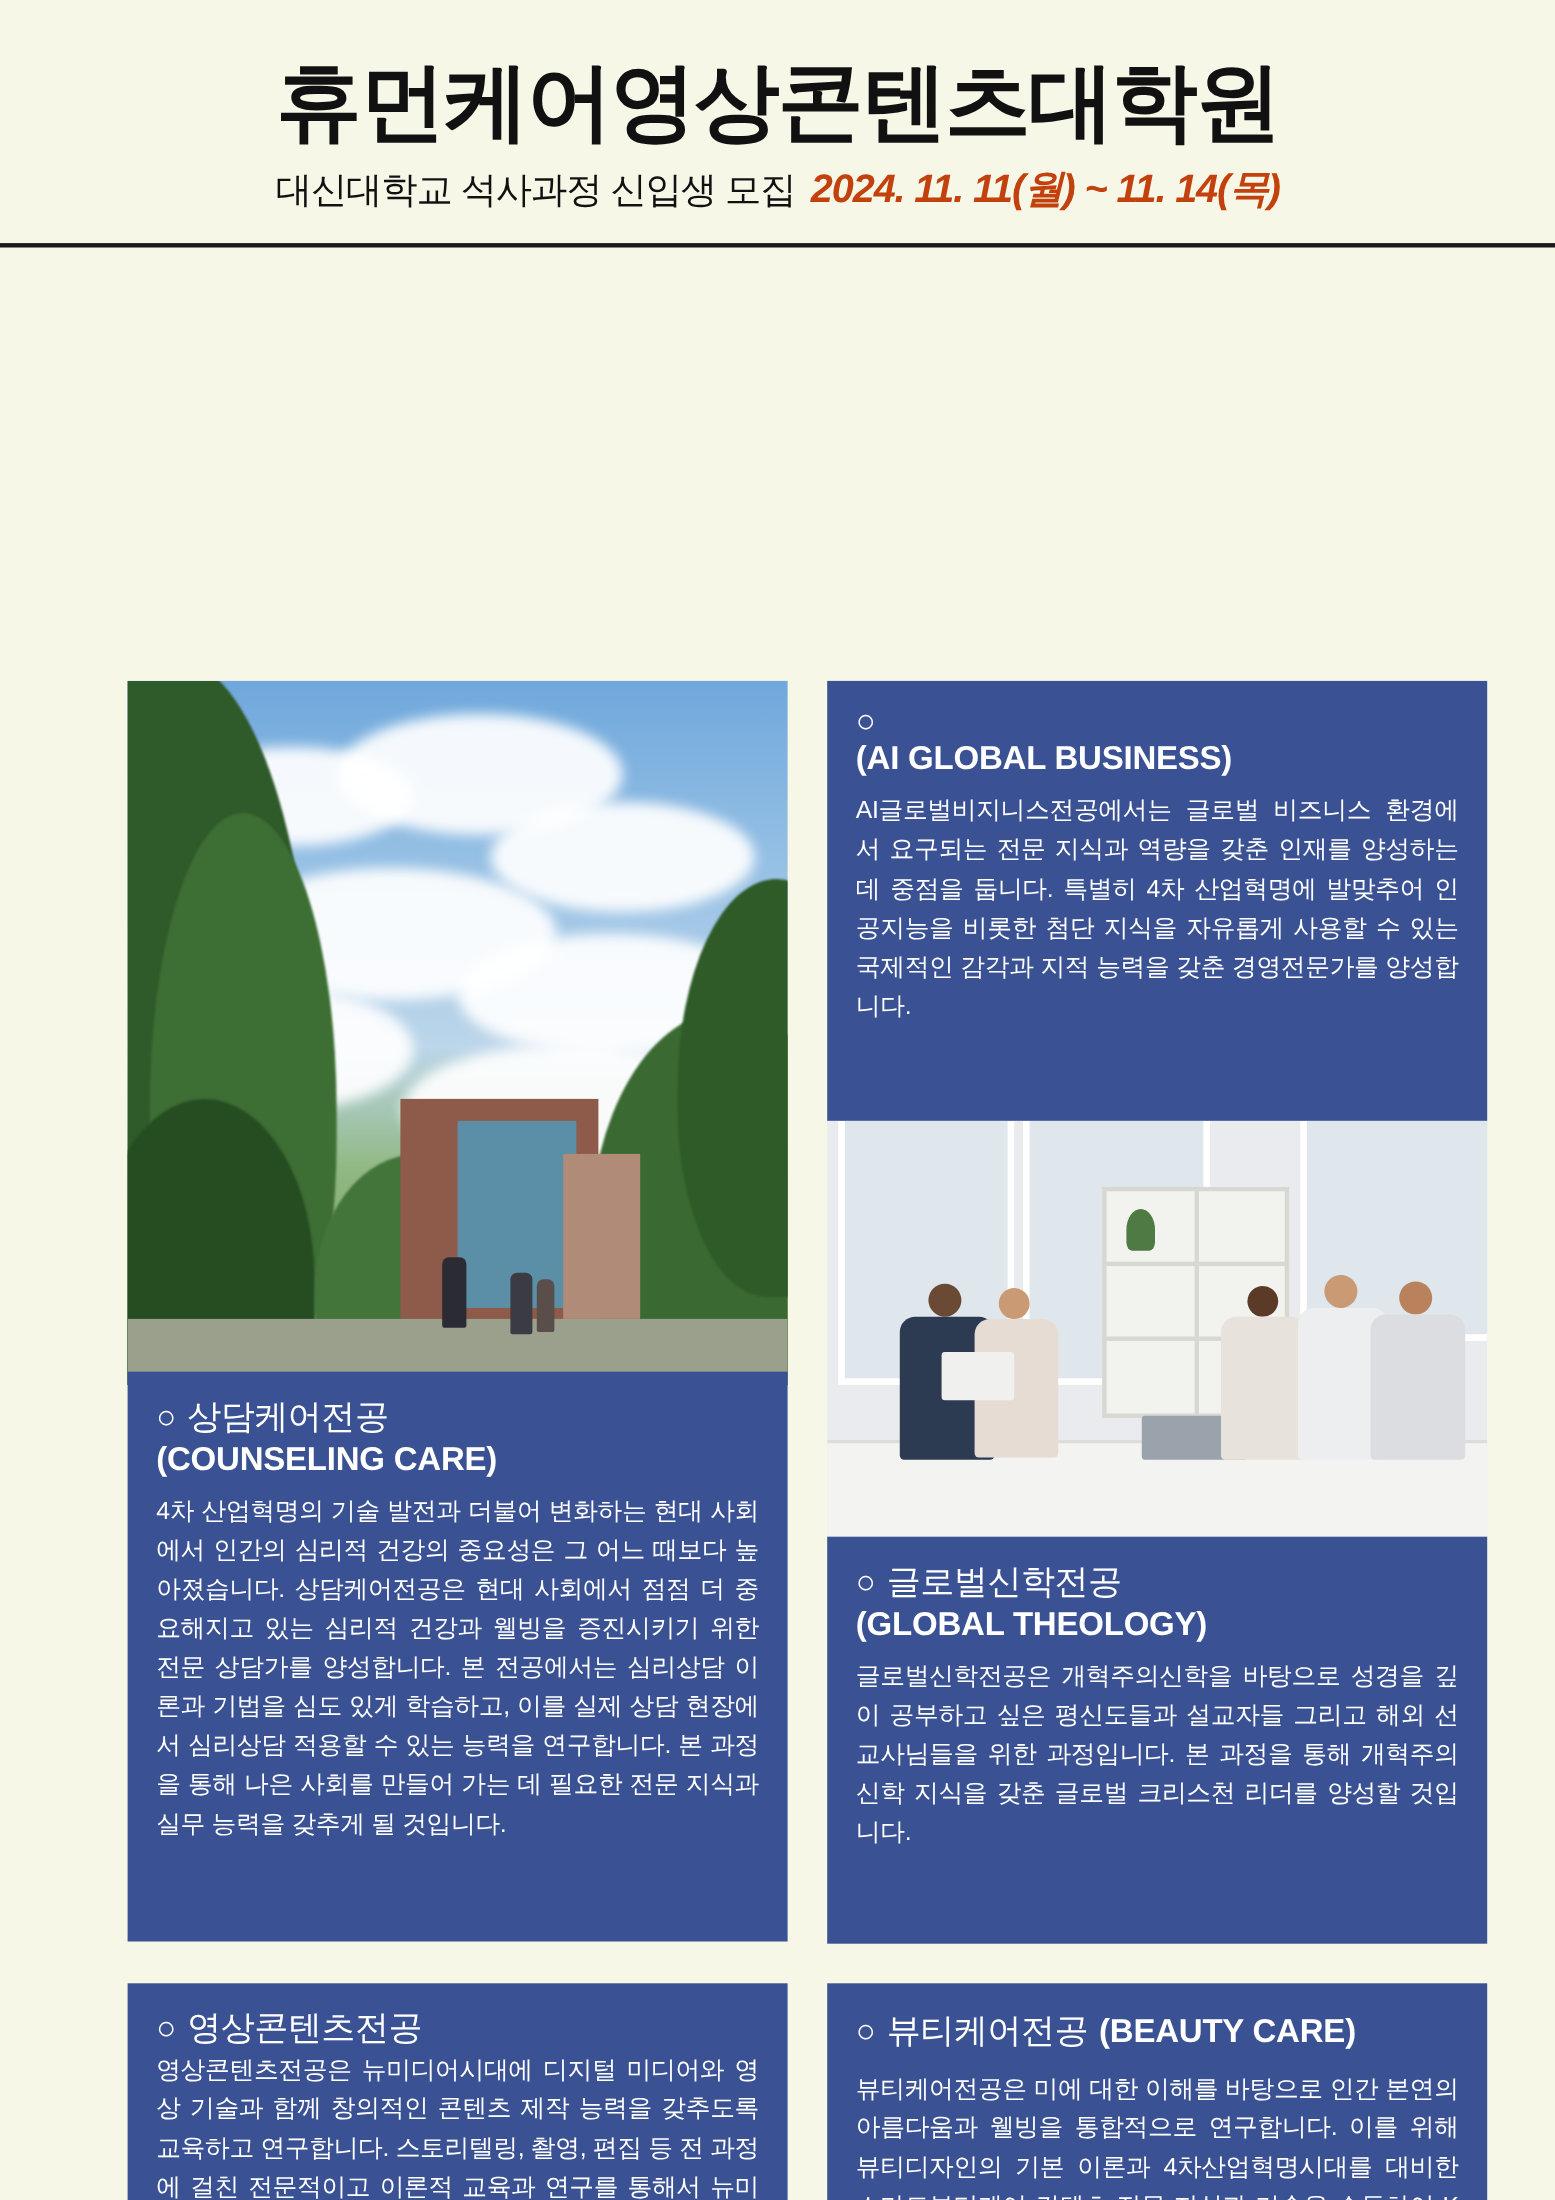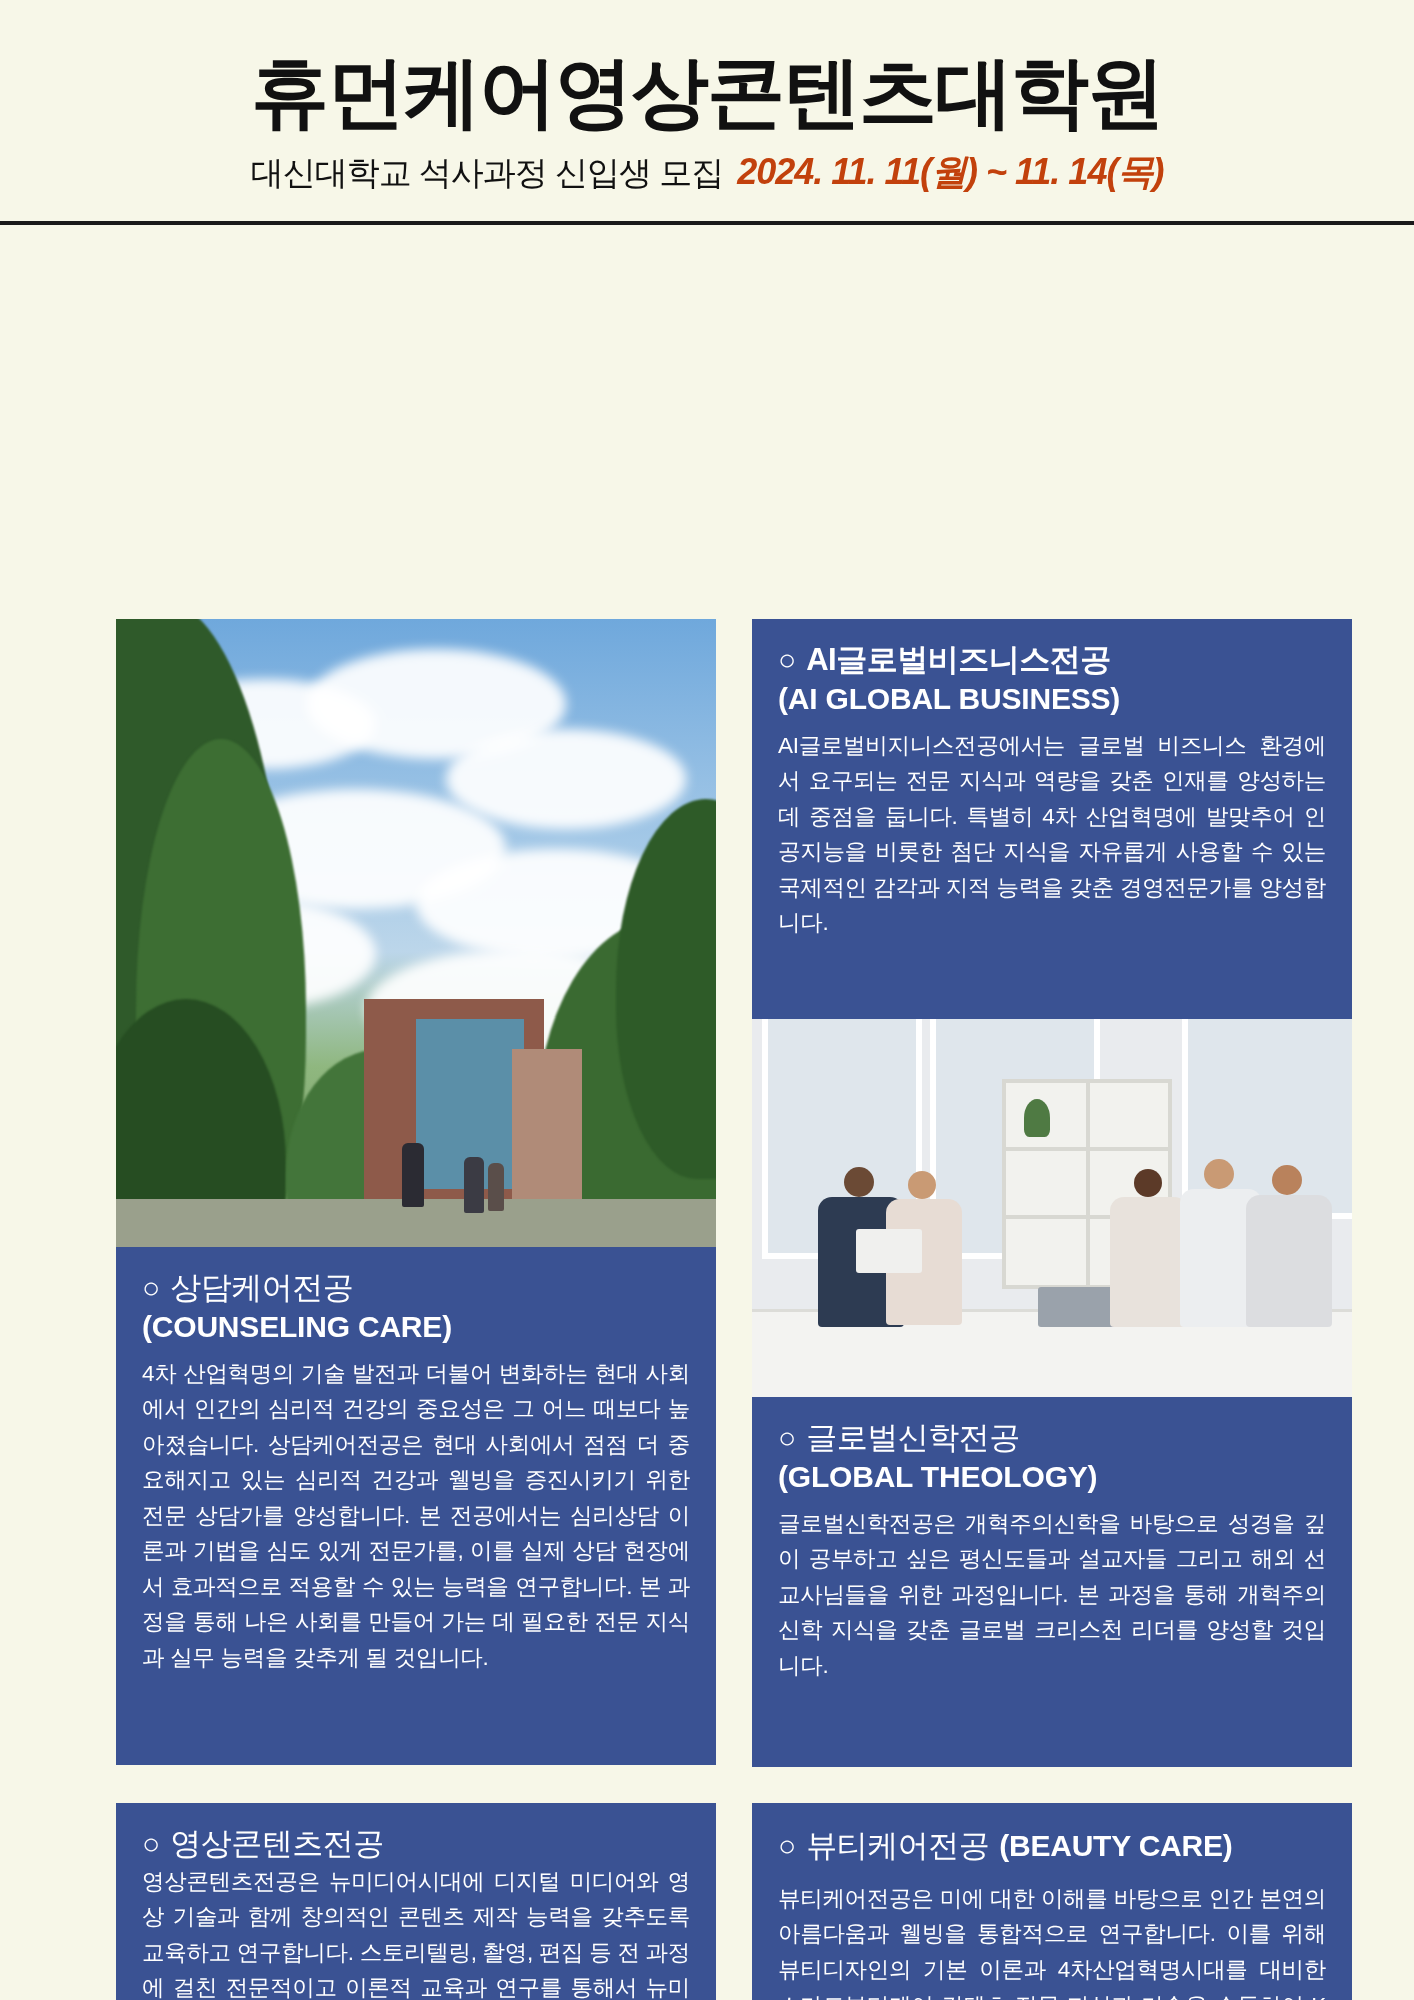--- a/index.html
+++ b/index.html
@@ -237,27 +237,26 @@
     <div class="person" style="left:348px; top:538px; width:20px; height:56px; background:#3b3b44;"></div>
     <div class="person" style="left:372px; top:544px; width:16px; height:48px; background:#5a4e4a;"></div>
   </div>
 
   <div class="card" id="card-counseling">
     <div class="card-title-row">
       <span class="circle-mark">○</span>
       <span class="card-title-ko">상담케어전공</span>
     </div>
     <div class="card-title-en">(COUNSELING CARE)</div>
-    <div class="card-body">4차 산업혁명의 기술 발전과 더불어 변화하는 현대 사회에서 인간의 심리적 건강의 중요성은 그 어느 때보다 높아졌습니다. 상담케어전공은 현대 사회에서 점점 더 중요해지고 있는 심리적 건강과 웰빙을 증진시키기 위한 전문 상담가를 양성합니다. 본 전공에서는 심리상담 이론과 기법을 심도 있게 전문가를, 이를 실제 상담 현장에서 효과적으로 적용할 수 있는 능력을 연구합니다. 본 과정을 통해 나은 사회를 만들어 가는 데 필요한 전문 지식과 실무 능력을 갖추게 될 것입니다.</div>
+    <div class="card-body">4차 산업혁명의 기술 발전과 더불어 변화하는 현대 사회에서 인간의 심리적 건강의 중요성은 그 어느 때보다 높아졌습니다. 상담케어전공은 현대 사회에서 점점 더 중요해지고 있는 심리적 건강과 웰빙을 증진시키기 위한 전문 상담가를 양성합니다. 본 전공에서는 심리상담 이론과 기법을 심도 있게 학습하고, 이를 실제 상담 현장에서 심리상담 적용할 수 있는 능력을 연구합니다. 본 과정을 통해 나은 사회를 만들어 가는 데 필요한 전문 지식과 실무 능력을 갖추게 될 것입니다.</div>
   </div>
 
   <div class="card" id="card-ai">
     <div class="card-title-row">
       <span class="circle-mark">○</span>
-      <span class="card-title-ko bold">AI글로벌비즈니스전공</span>
     </div>
     <div class="card-title-en">(AI GLOBAL BUSINESS)</div>
     <div class="card-body">AI글로벌비지니스전공에서는 글로벌 비즈니스 환경에서 요구되는 전문 지식과 역량을 갖춘 인재를 양성하는 데 중점을 둡니다. 특별히 4차 산업혁명에 발맞추어 인공지능을 비롯한 첨단 지식을 자유롭게 사용할 수 있는 국제적인 감각과 지적 능력을 갖춘 경영전문가를 양성합니다.</div>
   </div>
 
   <div class="photo photo-office" id="photo-office">
     <div class="win" style="left:10px;  top:-10px; width:160px; height:250px;"></div>
     <div class="win" style="left:178px; top:-10px; width:170px; height:250px;"></div>
     <div class="win" style="left:430px; top:-10px; width:180px; height:210px;"></div>
 

